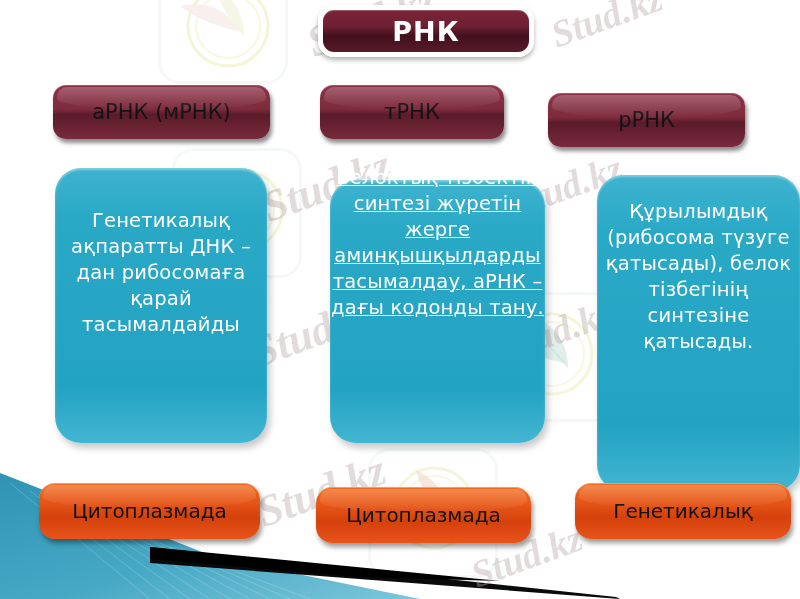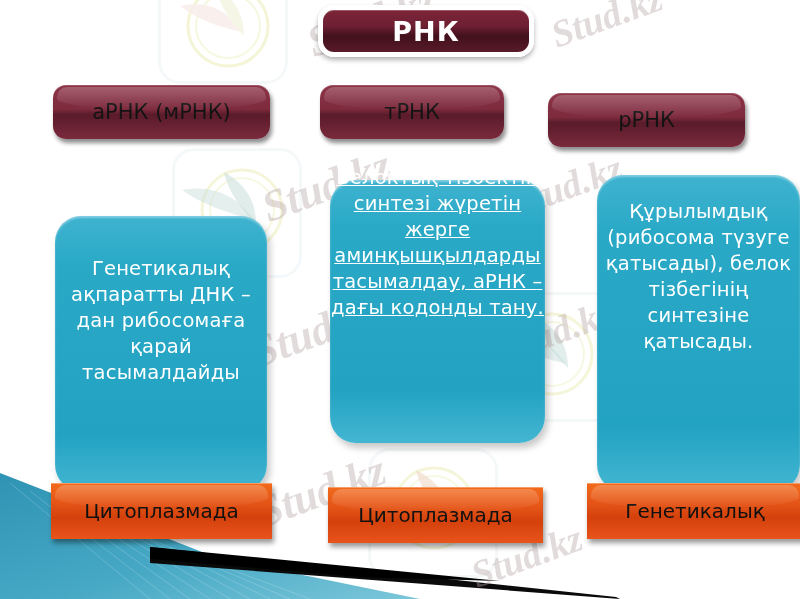--- a/index.html
+++ b/index.html
@@ -120,23 +120,22 @@
     font-size: 19.5px;
     line-height: 26px;
     letter-spacing: 0.2px;
   }
 
   
   .btn-foot {
     background: linear-gradient(to bottom, #f26a1b 0%, #e55517 35%, #d4410c 62%, #e8541a 100%);
     color: #111111;
     font-size: 20px;
-    border-radius: 0;
+    border-radius: 16px;
     box-shadow: 2px 4px 5px rgba(0,0,0,0.40), inset 0 1px 0 rgba(255,255,255,0.35);
-    margin-left: 12px;
   }
   .btn-foot::after,
   .btn-head::after {
     content: "";
     position: absolute;
     left: 4px; right: 4px; top: 2px;
     height: 42%;
     border-radius: 10px 10px 50% 50%;
     background: linear-gradient(to bottom, rgba(255,255,255,0.22), rgba(255,255,255,0.0));
     pointer-events: none;
@@ -221,21 +220,21 @@
   <div class="watermark mid" style="left:505px; top:185px;">Stud.kz</div>
   <div class="watermark big" style="left:245px; top:330px;">Stud.kz</div>
   <div class="watermark mid" style="left:495px; top:330px;">Stud.kz</div>
   <div class="watermark big" style="left:250px; top:490px;">Stud.kz</div>
   <div class="watermark mid" style="left:465px; top:555px;">Stud.kz</div>
 
   <div class="btn btn-title" style="left:318px; top:5px; width:216px; height:52px;">РНК</div>
 
   <div class="btn btn-head" style="left:53px; top:85px; width:217px; height:54px;">аРНК (мРНК)</div>
 
-  <div class="panel" style="left:55px; top:168px; width:212px; height:275px;margin-top:48px;">
+  <div class="panel" style="left:55px; top:168px; width:212px; height:275px;">
     <div class="panel-text" style="top:40px;">Генетикалық ақпаратты ДНК – дан рибосомаға қарай тасымалдайды</div>
   </div>
 
   <div class="btn btn-foot" style="left:39px; top:483px; width:221px; height:56px;">Цитоплазмада</div>
 
   <div class="btn btn-head" style="left:320px; top:85px; width:184px; height:54px;">тРНК</div>
 
   <div class="panel" style="left:330px; top:180px; width:215px; height:263px;">
     <div class="panel-text" style="top:-15px;text-decoration:underline;">Белоктық тізбектің синтезі жүретін жерге аминқышқылдарды тасымалдау, аРНК – дағы кодонды тану.</div>
   </div>

